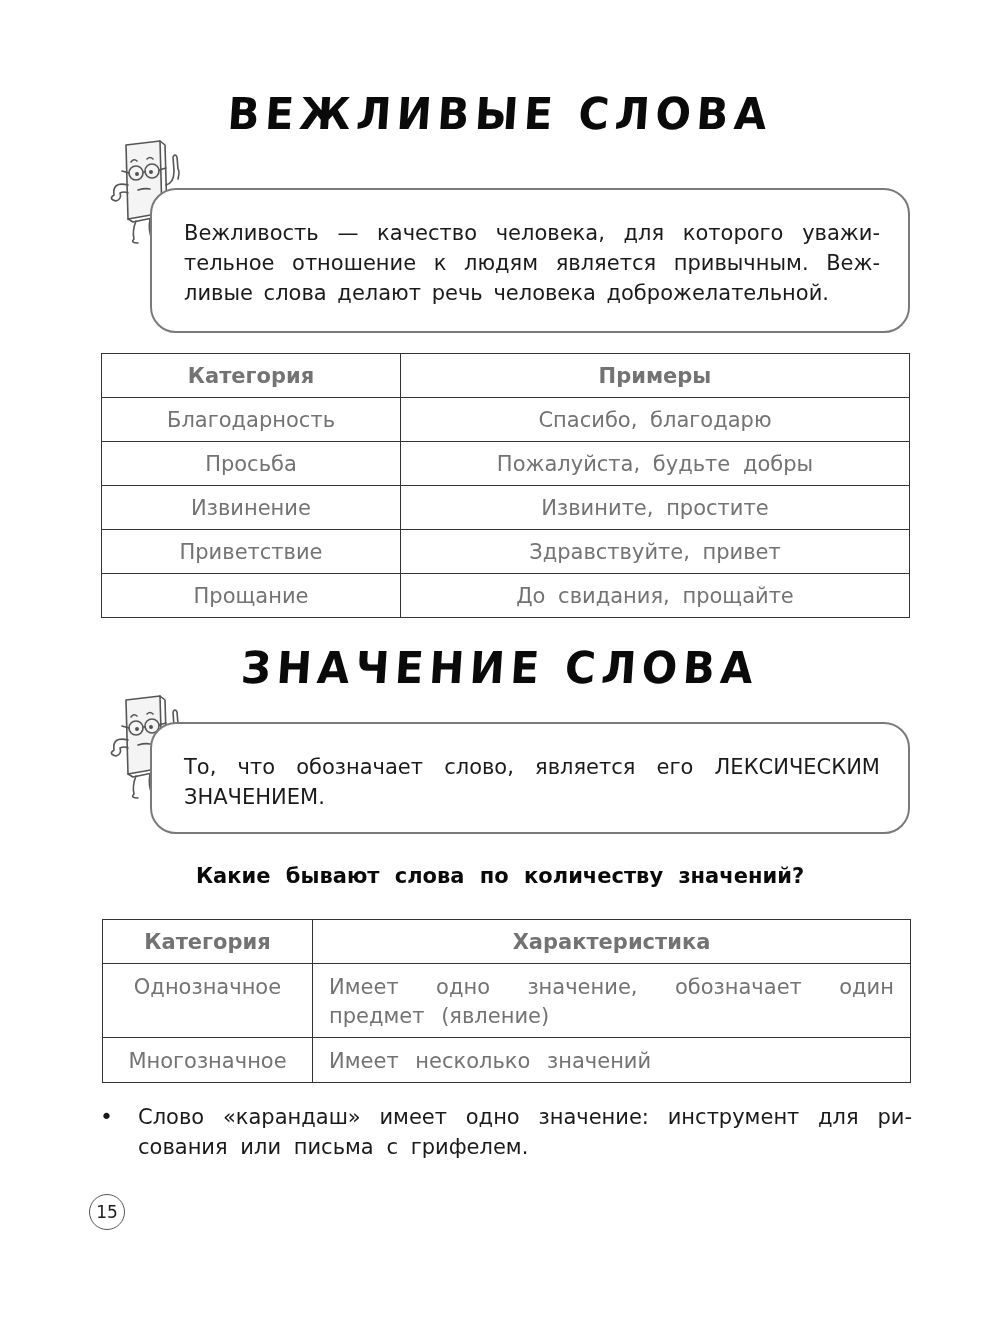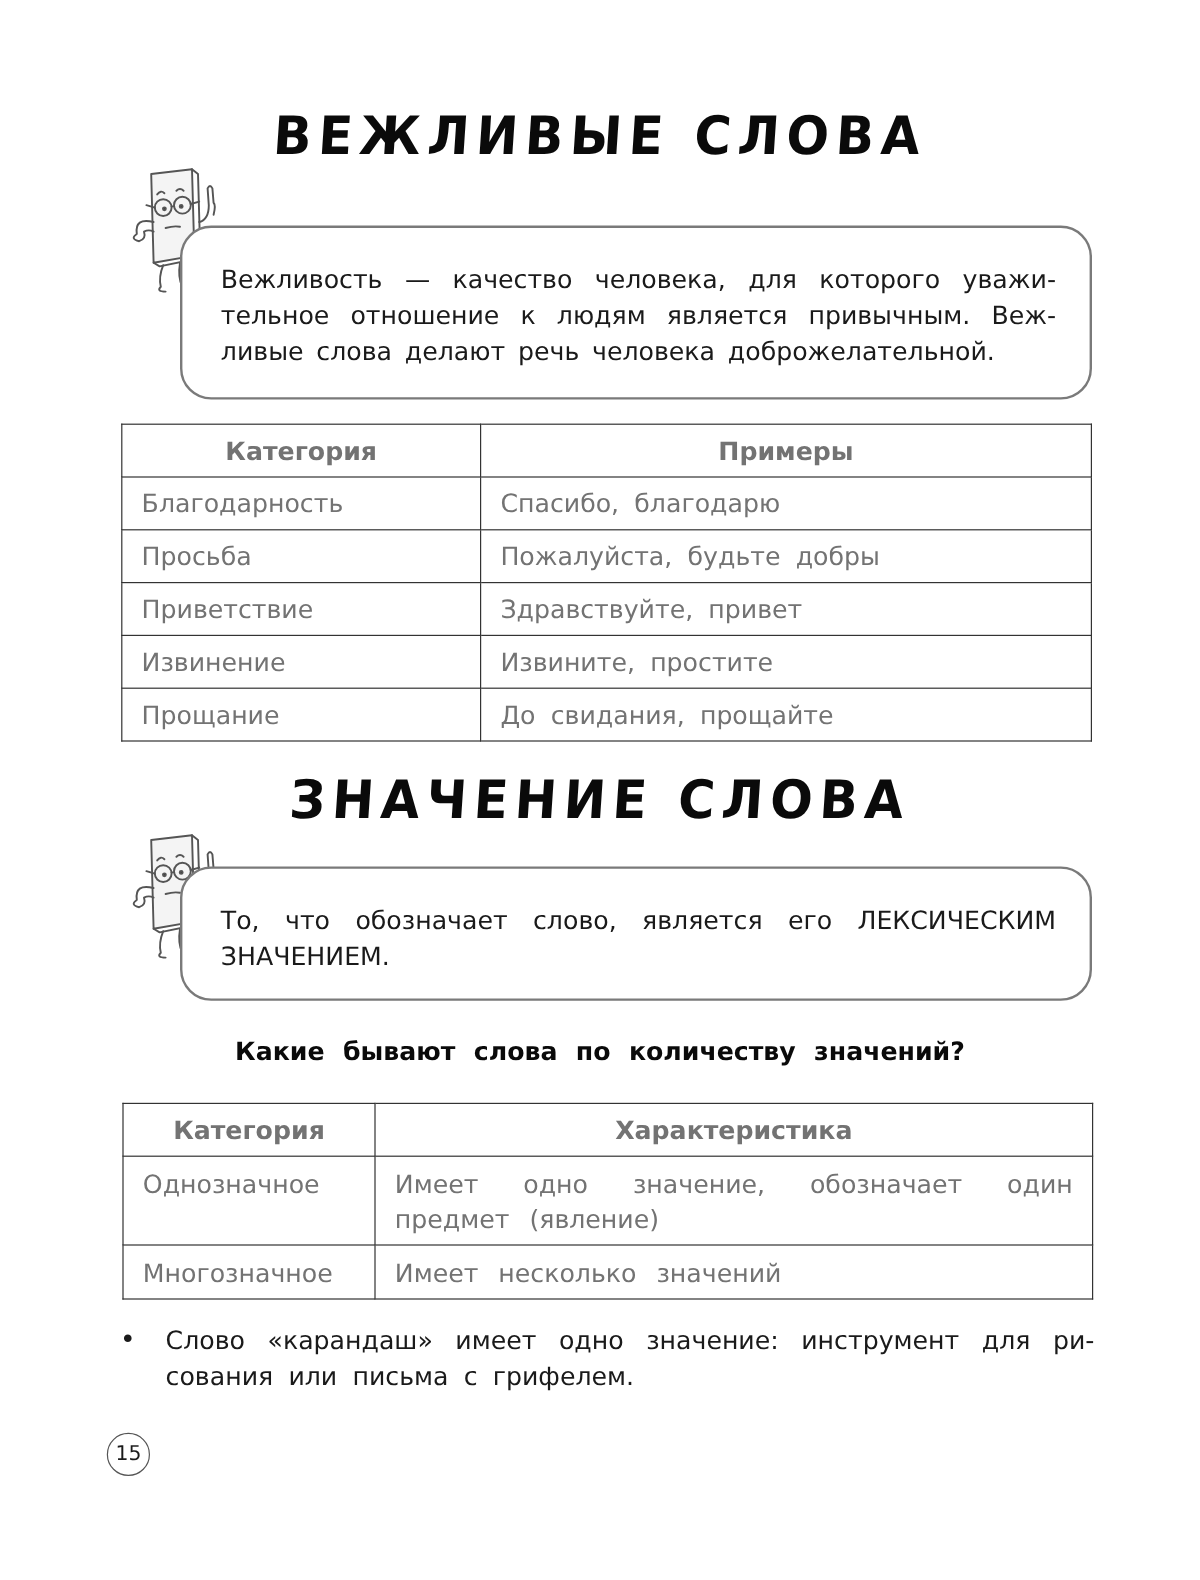--- a/index.html
+++ b/index.html
@@ -29,21 +29,21 @@
       position: absolute; left: 32px; right: 28px;
       font-size: 21px; line-height: 30px; text-align: justify; text-align-last: left;
       word-spacing: 4px; color: #1a1a1a;
     }
     #c1 .callout-text { top: 28px; }
     #c2 .callout-text { top: 28px; }
 
     table.tbl {
       position: absolute; border-collapse: collapse; font-size: 21px; color: #737373;
     }
-    table.tbl td, table.tbl th { border: 1.5px solid #333; padding: 0 16px; }
+    table.tbl td, table.tbl th { border: 1.5px solid #333; padding: 0 16px; text-align: center; }
     table.tbl th { font-weight: bold; text-align: center; }
     #tbl1 { left: 101px; top: 353px; width: 809px; }
     #tbl1 th, #tbl1 td { height: 43px; }
     #tbl1 .c1 { width: 266px; }
     #tbl2 { left: 102px; top: 919px; width: 809px; }
     #tbl2 th { height: 43px; }
     #tbl2 .c1 { width: 177px; }
     #tbl2 td { vertical-align: top; padding-top: 9px; padding-bottom: 6px; line-height: 29px; }
     #tbl2 td.just { text-align: justify; text-align-last: left; word-spacing: 10px; }
     td.val { word-spacing: 6px; margin-left: 11px; }
@@ -103,26 +103,26 @@
   </tr>
   <tr>
     <td>Благодарность</td>
     <td class="val">Спасибо, благодарю</td>
   </tr>
   <tr>
     <td>Просьба</td>
     <td class="val">Пожалуйста, будьте добры</td>
   </tr>
   <tr>
+    <td>Извинение</td>
+    <td class="val">Извините, простите</td>
+  </tr>
+  <tr>
     <td>Приветствие</td>
     <td class="val">Здравствуйте, привет</td>
-  </tr>
-  <tr>
-    <td>Извинение</td>
-    <td class="val">Извините, простите</td>
   </tr>
   <tr>
     <td>Прощание</td>
     <td class="val">До свидания, прощайте</td>
   </tr>
 </tbody>
   </table>
 
 <div class="title" id="t2">ЗНАЧЕНИЕ СЛОВА</div>
 

